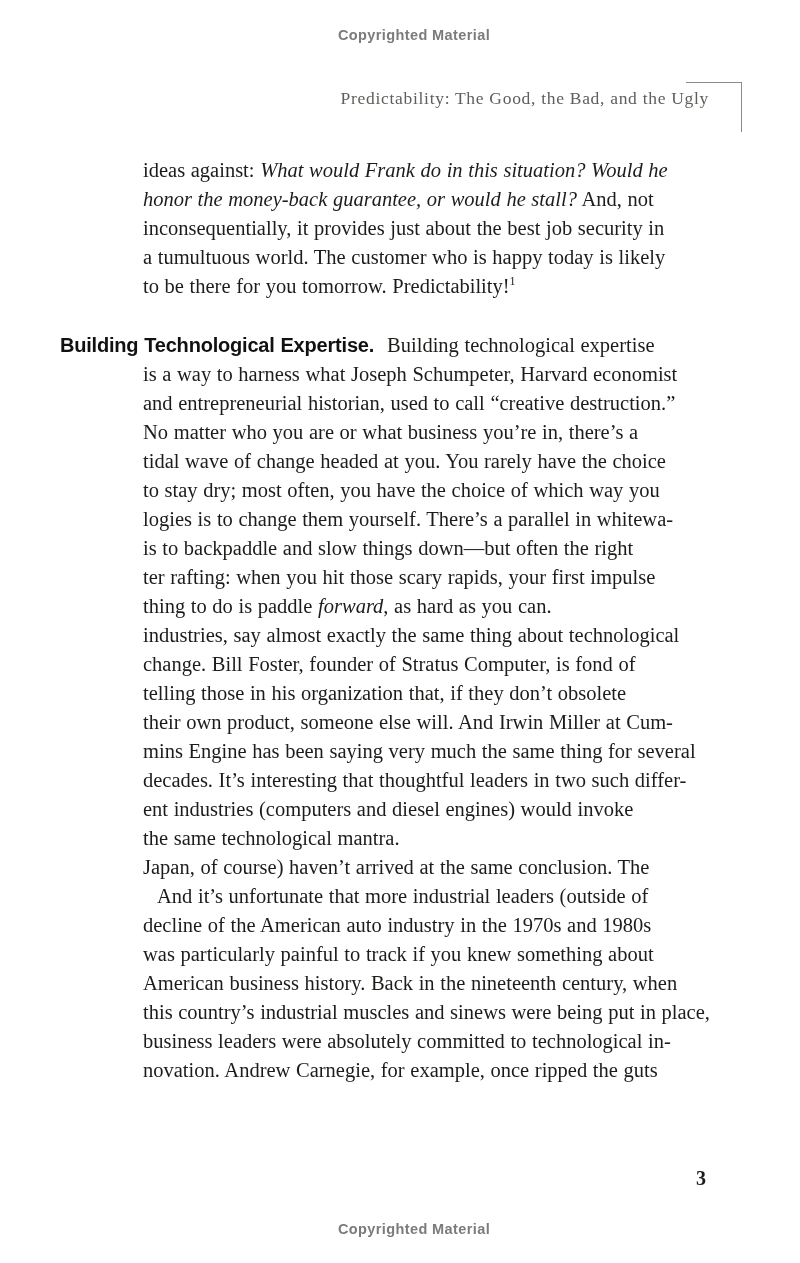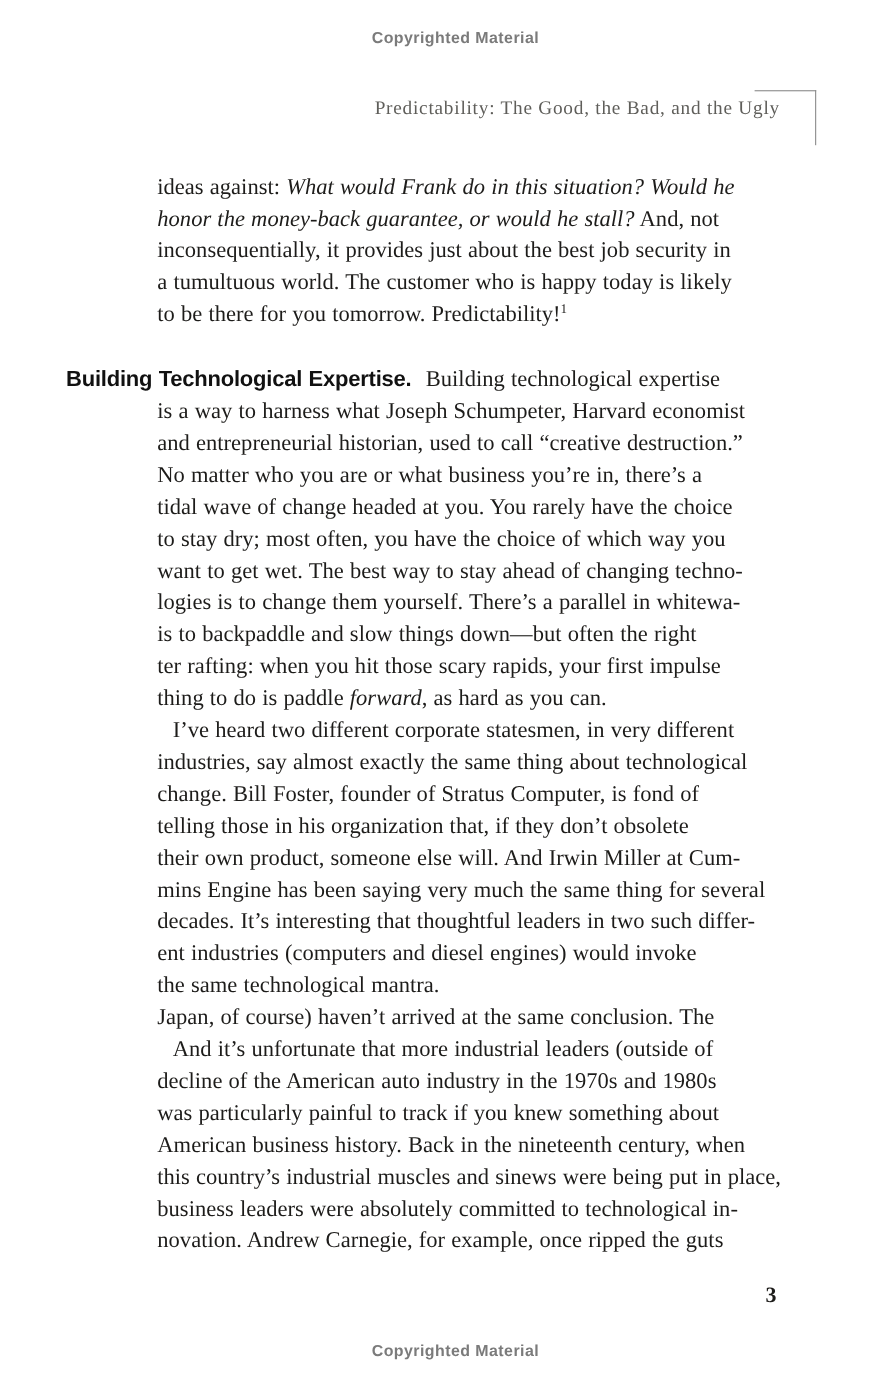--- a/index.html
+++ b/index.html
@@ -100,28 +100,26 @@
         <div class="line"><span>a tumultuous world. The customer who is happy today is likely</span></div>
         <div class="line"><span>to be there for you tomorrow. Predictability!</span><span class="sup">1</span></div>
       </div>
       <div class="paragraph space-before">
         <div class="line outdent"><span class="runin-heading">Building Technological Expertise.</span><span>Building technological expertise</span></div>
         <div class="line"><span>is a way to harness what Joseph Schumpeter, Harvard economist</span></div>
         <div class="line"><span>and entrepreneurial historian, used to call “creative destruction.”</span></div>
         <div class="line"><span>No matter who you are or what business you’re in, there’s a</span></div>
         <div class="line"><span>tidal wave of change headed at you. You rarely have the choice</span></div>
         <div class="line"><span>to stay dry; most often, you have the choice of which way you</span></div>
-        <div class="line"><span>want to get wet. The best way to stay ahead of changing techno-</span></div>
         <div class="line"><span>logies is to change them yourself. There’s a parallel in whitewa-</span></div>
         <div class="line"><span>is to backpaddle and slow things down—but often the right</span></div>
         <div class="line"><span>ter rafting: when you hit those scary rapids, your first impulse</span></div>
         <div class="line"><span>thing to do is paddle </span><span class="italic">forward</span><span>, as hard as you can.</span></div>
       </div>
       <div class="paragraph">
-        <div class="line indent"><span>I’ve heard two different corporate statesmen, in very different</span></div>
         <div class="line"><span>industries, say almost exactly the same thing about technological</span></div>
         <div class="line"><span>change. Bill Foster, founder of Stratus Computer, is fond of</span></div>
         <div class="line"><span>telling those in his organization that, if they don’t obsolete</span></div>
         <div class="line"><span>their own product, someone else will. And Irwin Miller at Cum-</span></div>
         <div class="line"><span>mins Engine has been saying very much the same thing for several</span></div>
         <div class="line"><span>decades. It’s interesting that thoughtful leaders in two such differ-</span></div>
         <div class="line"><span>ent industries (computers and diesel engines) would invoke</span></div>
         <div class="line"><span>the same technological mantra.</span></div>
       </div>
       <div class="paragraph">

